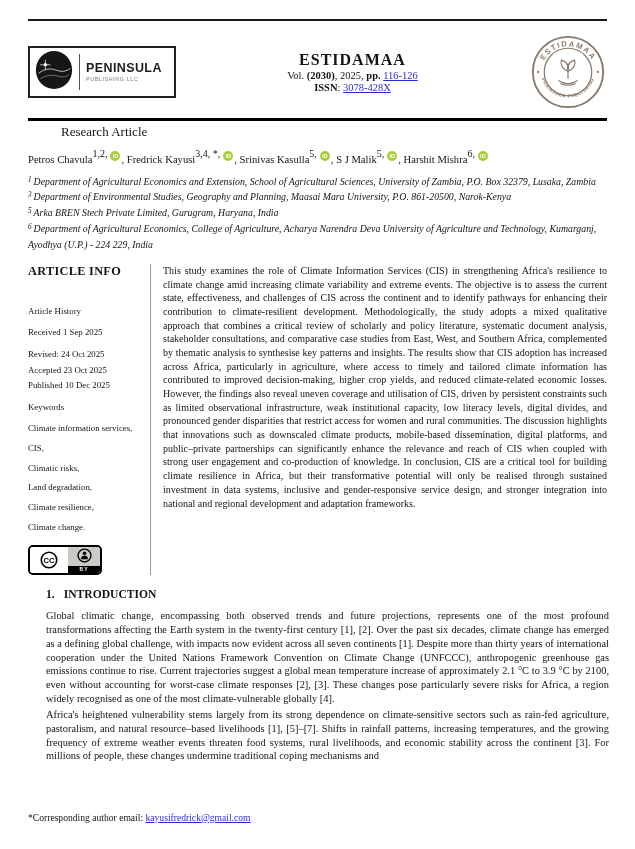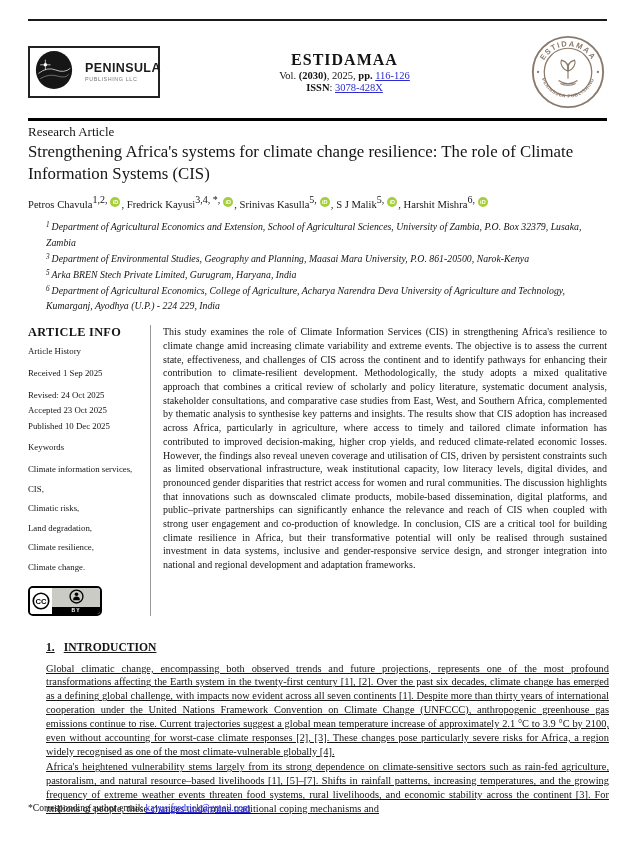--- a/index.html
+++ b/index.html
@@ -1,68 +1,68 @@
 <!DOCTYPE html>
 <html><head>
 <meta charset="utf-8">
 <style>
   html,body{margin:0;padding:0;background:#fff;}
   .page{width:635px;height:849px;position:relative;background:#fff;overflow:hidden;
         font-family:"Liberation Serif",serif;color:#141414;}
   .top-rule{margin:19px 28px 0;border-top:2px solid #1a1a1a;}
   
   .header{display:flex;align-items:center;justify-content:space-between;padding:13px 28px 2px;}
-  .logo-box{width:132px;height:52px;border:2px solid #222;display:flex;align-items:center;gap:6px;padding:0 5px;box-sizing:border-box;background:#fff;}
+  .logo-box{width:148px;height:52px;border:2px solid #222;display:flex;align-items:center;gap:6px;padding:0 5px;box-sizing:border-box;background:#fff;}
   .logo-divider{width:1px;height:36px;background:#555;}
   .pub-name{font-family:"Liberation Sans",sans-serif;font-weight:bold;font-size:12.5px;letter-spacing:.4px;color:#1c1c1c;line-height:1.1;}
   .pub-sub{font-family:"Liberation Sans",sans-serif;font-size:5.4px;letter-spacing:.6px;color:#777;}
   .header-center{text-align:center;flex:1;padding:0 6px;}
   .journal-name{font-size:16px;font-weight:bold;letter-spacing:1px;}
   .vol-line,.issn-line{font-size:10.5px;margin-top:1px;}
   a.link{color:#2b2bd0;text-decoration:underline;cursor:pointer;}
   .stamp{width:78px;height:76px;}
   
   .thick-rule{margin:6px 28px 0;border-top:3.5px solid #000;}
-  .research-article{padding:3px 28px 0;font-size:13px;}
+  .research-article{padding:3px 28px 0;font-size:13px;margin-left:33px;}
   .title{padding:1px 28px 0;font-size:16.8px;line-height:1.33;font-weight:400;}
   
   .authors{padding:9px 28px 0;font-size:10.6px;}
   .authors sup{font-size:10px;position:relative;top:-1px;}
   .orcid{display:inline-block;width:10px;height:10px;border-radius:50%;background:#a6ce39;color:#fff;
          font-family:"Liberation Sans",sans-serif;font-size:5.6px;font-weight:bold;text-align:center;
          line-height:10px;vertical-align:super;margin:0 1px 0 3px;}
   
-  .affiliations{padding:9px 28px 0;margin-left:18px;}
+  .affiliations{padding:9px 28px 0;}
   .aff{font-style:italic;font-size:9.8px;line-height:1.62;}
   .aff-sup{font-size:7.2px;position:relative;top:-3px;margin-right:2px;font-style:italic;}
   
   .info-abstract{display:flex;margin:11px 28px 0;}
   .col-info{width:122px;flex:0 0 122px;padding-right:8px;box-sizing:border-box;}
-  .col-head{font-size:12.3px;font-weight:bold;letter-spacing:.3px;margin-bottom:6px;}
+  .col-head{font-size:12.3px;font-weight:bold;letter-spacing:.3px;margin-bottom:27px;}
   .info-item{font-size:8.8px;line-height:1.32;margin-bottom:4px;}
   .gap{margin-top:10px;}
   .kw{font-size:8.8px;line-height:1.32;margin-bottom:8px;}
   .divider-v{width:1px;background:#9a9a9a;}
   .col-abs{flex:1;padding-left:12px;}
   .abs-text{font-size:10px;line-height:1.37;text-align:justify;}
   
   .cc-badge{margin-top:12px;width:70px;height:26px;border:2px solid #000;border-radius:5px;display:flex;
             align-items:stretch;overflow:hidden;background:#fff;cursor:pointer;}
-  .cc-left{width:22px;display:flex;align-items:center;justify-content:center;background:#fff;}
+  .cc-left{width:38px;display:flex;align-items:center;justify-content:center;background:#fff;}
   .cc-right{flex:1;background:#cbcbc5;position:relative;display:flex;justify-content:center;align-items:flex-start;padding-top:1px;}
   .cc-strip{position:absolute;bottom:0;left:0;right:0;height:7px;background:#000;color:#fff;
             font-family:"Liberation Sans",sans-serif;font-size:5px;font-weight:bold;text-align:center;line-height:7px;letter-spacing:1px;}
   
-  .intro{margin:25px 26px 0 46px;text-decoration:underline;}
+  .intro{margin:13px 26px 0 46px;}
   .intro-head{font-size:11.6px;font-weight:bold;margin-bottom:8px;}
   .intro-head .num{margin-right:9px;}
   .intro p{margin:0;font-size:10.4px;line-height:1.33;text-align:justify;}
   .intro p + p{margin-top:2px;}
   
-  .footnote{position:absolute;left:28px;bottom:34px;font-size:9.6px;line-height:1.5;}
+  .footnote{position:absolute;left:28px;bottom:24px;font-size:9.6px;line-height:1.5;}
 </style>
 </head>
 <body>
 
 <div class="page">
 
   <div class="top-rule"></div>
 
   <div class="header">
     <div class="logo-box">
@@ -116,21 +116,20 @@
           <path d="M32 52 q8 4 16 0"></path>
         </g>
       </svg>
     </div>
   </div>
 
   <div class="thick-rule"></div>
 
   <div class="research-article">Research Article</div>
 
-  <h1 class="title" style="margin:0;">Strengthening Africa's systems for climate change resilience: The role of Climate Information Systems (CIS)</h1>
 
   <div class="authors">
     <span class="author"><span></span><span>Petros Chavula</span><sup>1,2,</sup><span class="orcid">iD</span></span><span class="author"><span>, </span><span>Fredrick Kayusi</span><sup>3,4, *,</sup><span class="orcid">iD</span></span><span class="author"><span>, </span><span>Srinivas Kasulla</span><sup>5,</sup><span class="orcid">iD</span></span><span class="author"><span>, </span><span>S J Malik</span><sup>5,</sup><span class="orcid">iD</span></span><span class="author"><span>, </span><span>Harshit Mishra</span><sup>6,</sup><span class="orcid">iD</span></span>
   </div>
 
   <div class="affiliations">
     <div class="aff"><span class="aff-sup">1</span><span>Department of Agricultural Economics and Extension, School of Agricultural Sciences, University of Zambia, P.O. Box 32379, Lusaka, Zambia</span></div>
     <div class="aff"><span class="aff-sup">3</span><span>Department of Environmental Studies, Geography and Planning, Maasai Mara University, P.O. 861-20500, Narok-Kenya</span></div>
     <div class="aff"><span class="aff-sup">5</span><span>Arka BREN Stech Private Limited, Gurugram, Haryana, India</span></div>
     <div class="aff"><span class="aff-sup">6</span><span>Department of Agricultural Economics, College of Agriculture, Acharya Narendra Deva University of Agriculture and Technology, Kumarganj, Ayodhya (U.P.) - 224 229, India</span></div>

